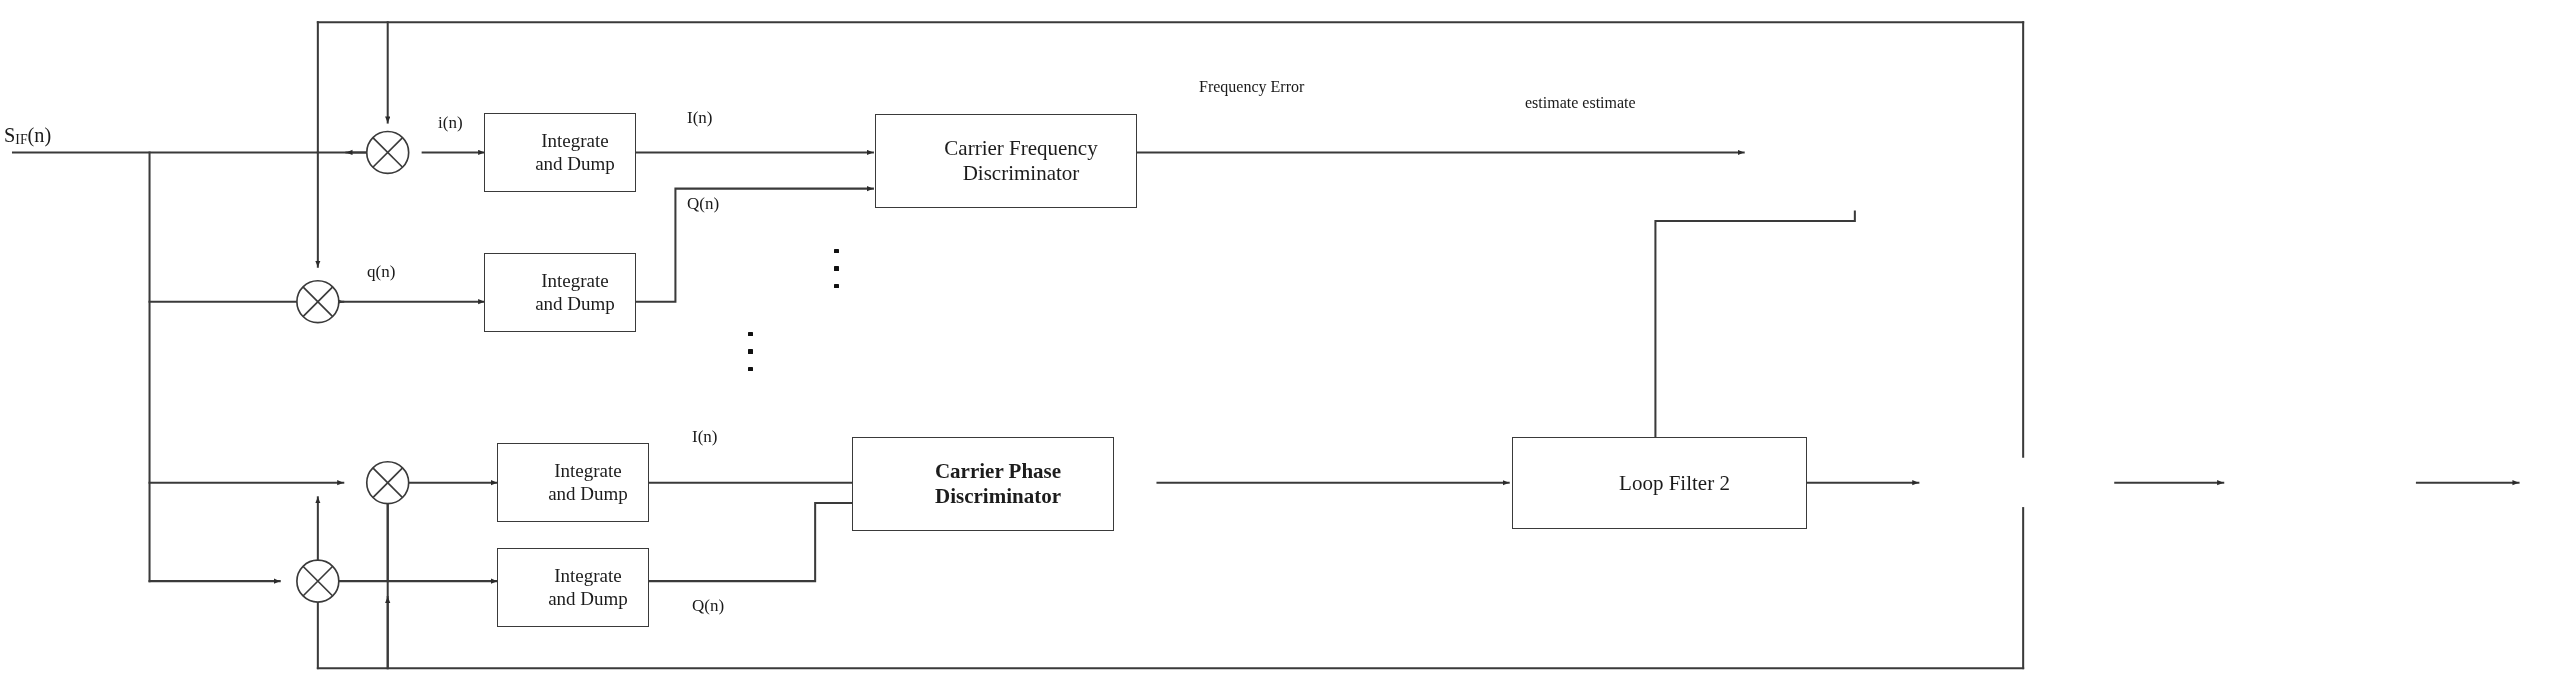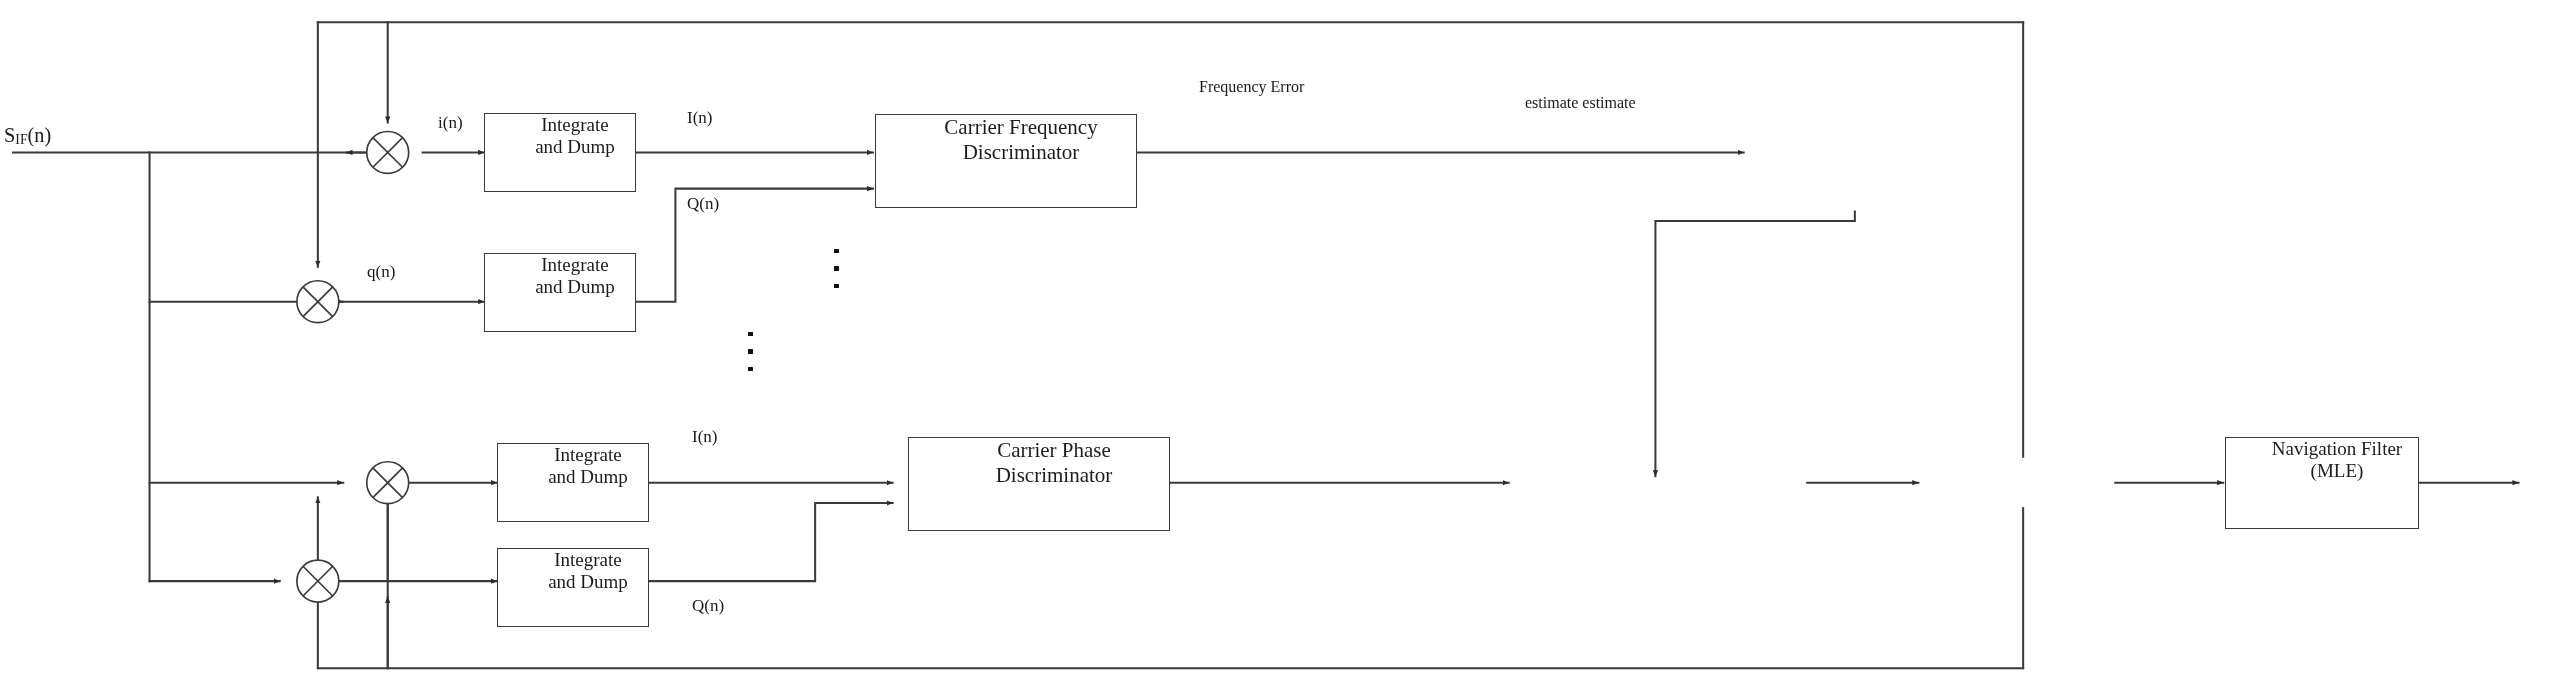--- a/index.html
+++ b/index.html
@@ -1,21 +1,21 @@
 <!DOCTYPE html>
 <html style="font-size:10.2px"><head>
 <meta charset="utf-8">
 <title>Carrier Tracking Loop Block Diagram</title>
 <style>
   html,body{margin:0;padding:0;background:#ffffff;}
   body{font-family:"Liberation Serif", serif;}
   #stage{position:relative;width:2576px;height:698px;background:#ffffff;overflow:hidden;}
   #wires{position:absolute;left:0;top:0;width:2576px;height:698px;}
   .blk{position:absolute;box-sizing:border-box;border:1.3px solid #3a3a3a;background:#ffffff;
-       display:flex;flex-direction:column;align-items:center;
+       display:flex;flex-direction:column;align-items:center;justify-content:center;
        font-family:"Liberation Serif", serif;color:#1c1c1c;line-height:1.18;text-align:center;padding-left:30px;}
   .blk span{display:block;white-space:nowrap;}
   .lbl{position:absolute;white-space:nowrap;color:#1a1a1a;
        font-family:"Liberation Serif", serif;}
   .lbl-sig{font-size:17px;}
   .lbl-note{font-size:16px;}
   .sub{font-size:0.68em;vertical-align:baseline;position:relative;top:1.9px;}
   .dots{position:absolute;display:flex;flex-direction:column;align-items:center;justify-content:space-between;}
   .dots i{display:block;width:4.4px;height:4.4px;background:#111;border-radius:0.6px;}
 </style>
@@ -146,27 +146,26 @@
   <div class="blk" style="left:497px;top:548px;width:152px;height:79px;font-size:19px;">
     <span>Integrate</span>
     <span>and Dump</span>
   </div>
 
   <div class="blk" style="left:875px;top:114px;width:262px;height:94px;font-size:21px;">
     <span>Carrier Frequency</span>
     <span>Discriminator</span>
   </div>
 
-  <div class="blk" style="left:908px;top:437px;width:262px;height:94px;font-size:21px;">
+  <div class="blk" style="left:852px;top:437px;width:262px;height:94px;font-size:21px;font-weight:bold;">
     <span>Carrier Phase</span>
     <span>Discriminator</span>
   </div>
 
 
+  <div class="blk" style="left:1512px;top:437px;width:295px;height:92px;font-size:21px;">
+    <span>Loop Filter 2</span>
+  </div>
 
 
-  <div class="blk" style="left:2225px;top:437px;width:194px;height:92px;font-size:19px;">
-    <span>Navigation Filter</span>
-    <span>(MLE)</span>
-  </div>
 
 </div>
 
 
 </body></html>

